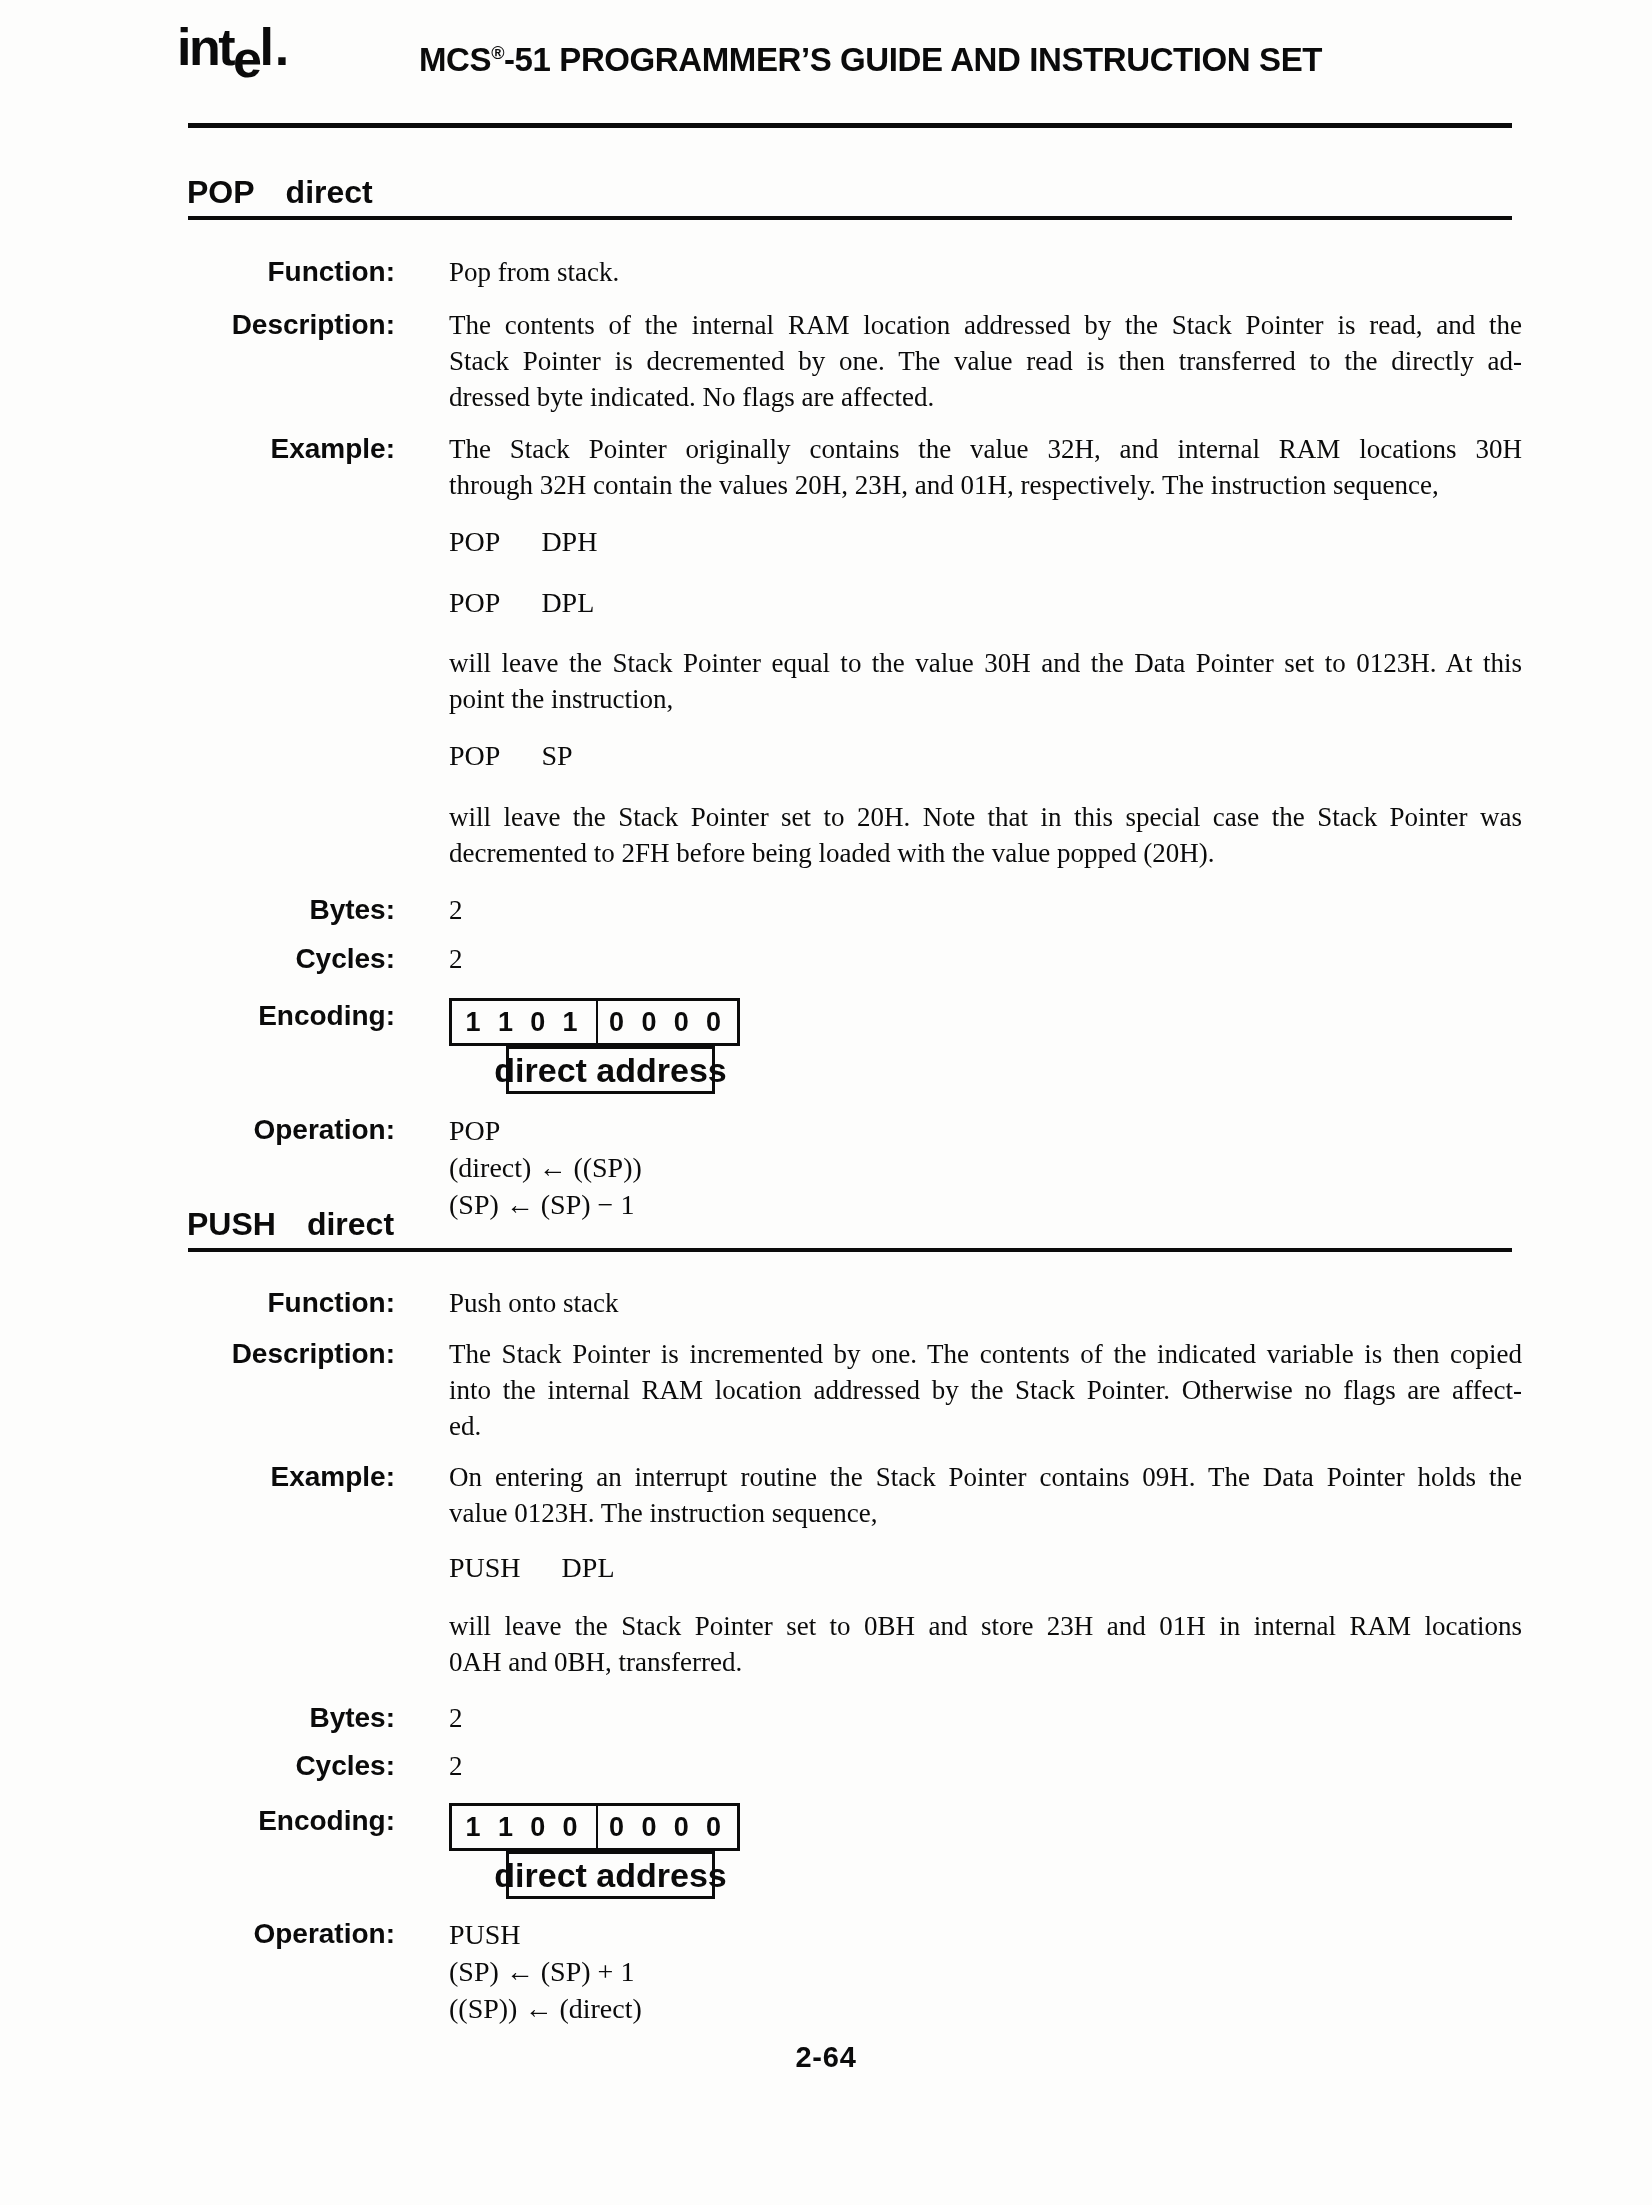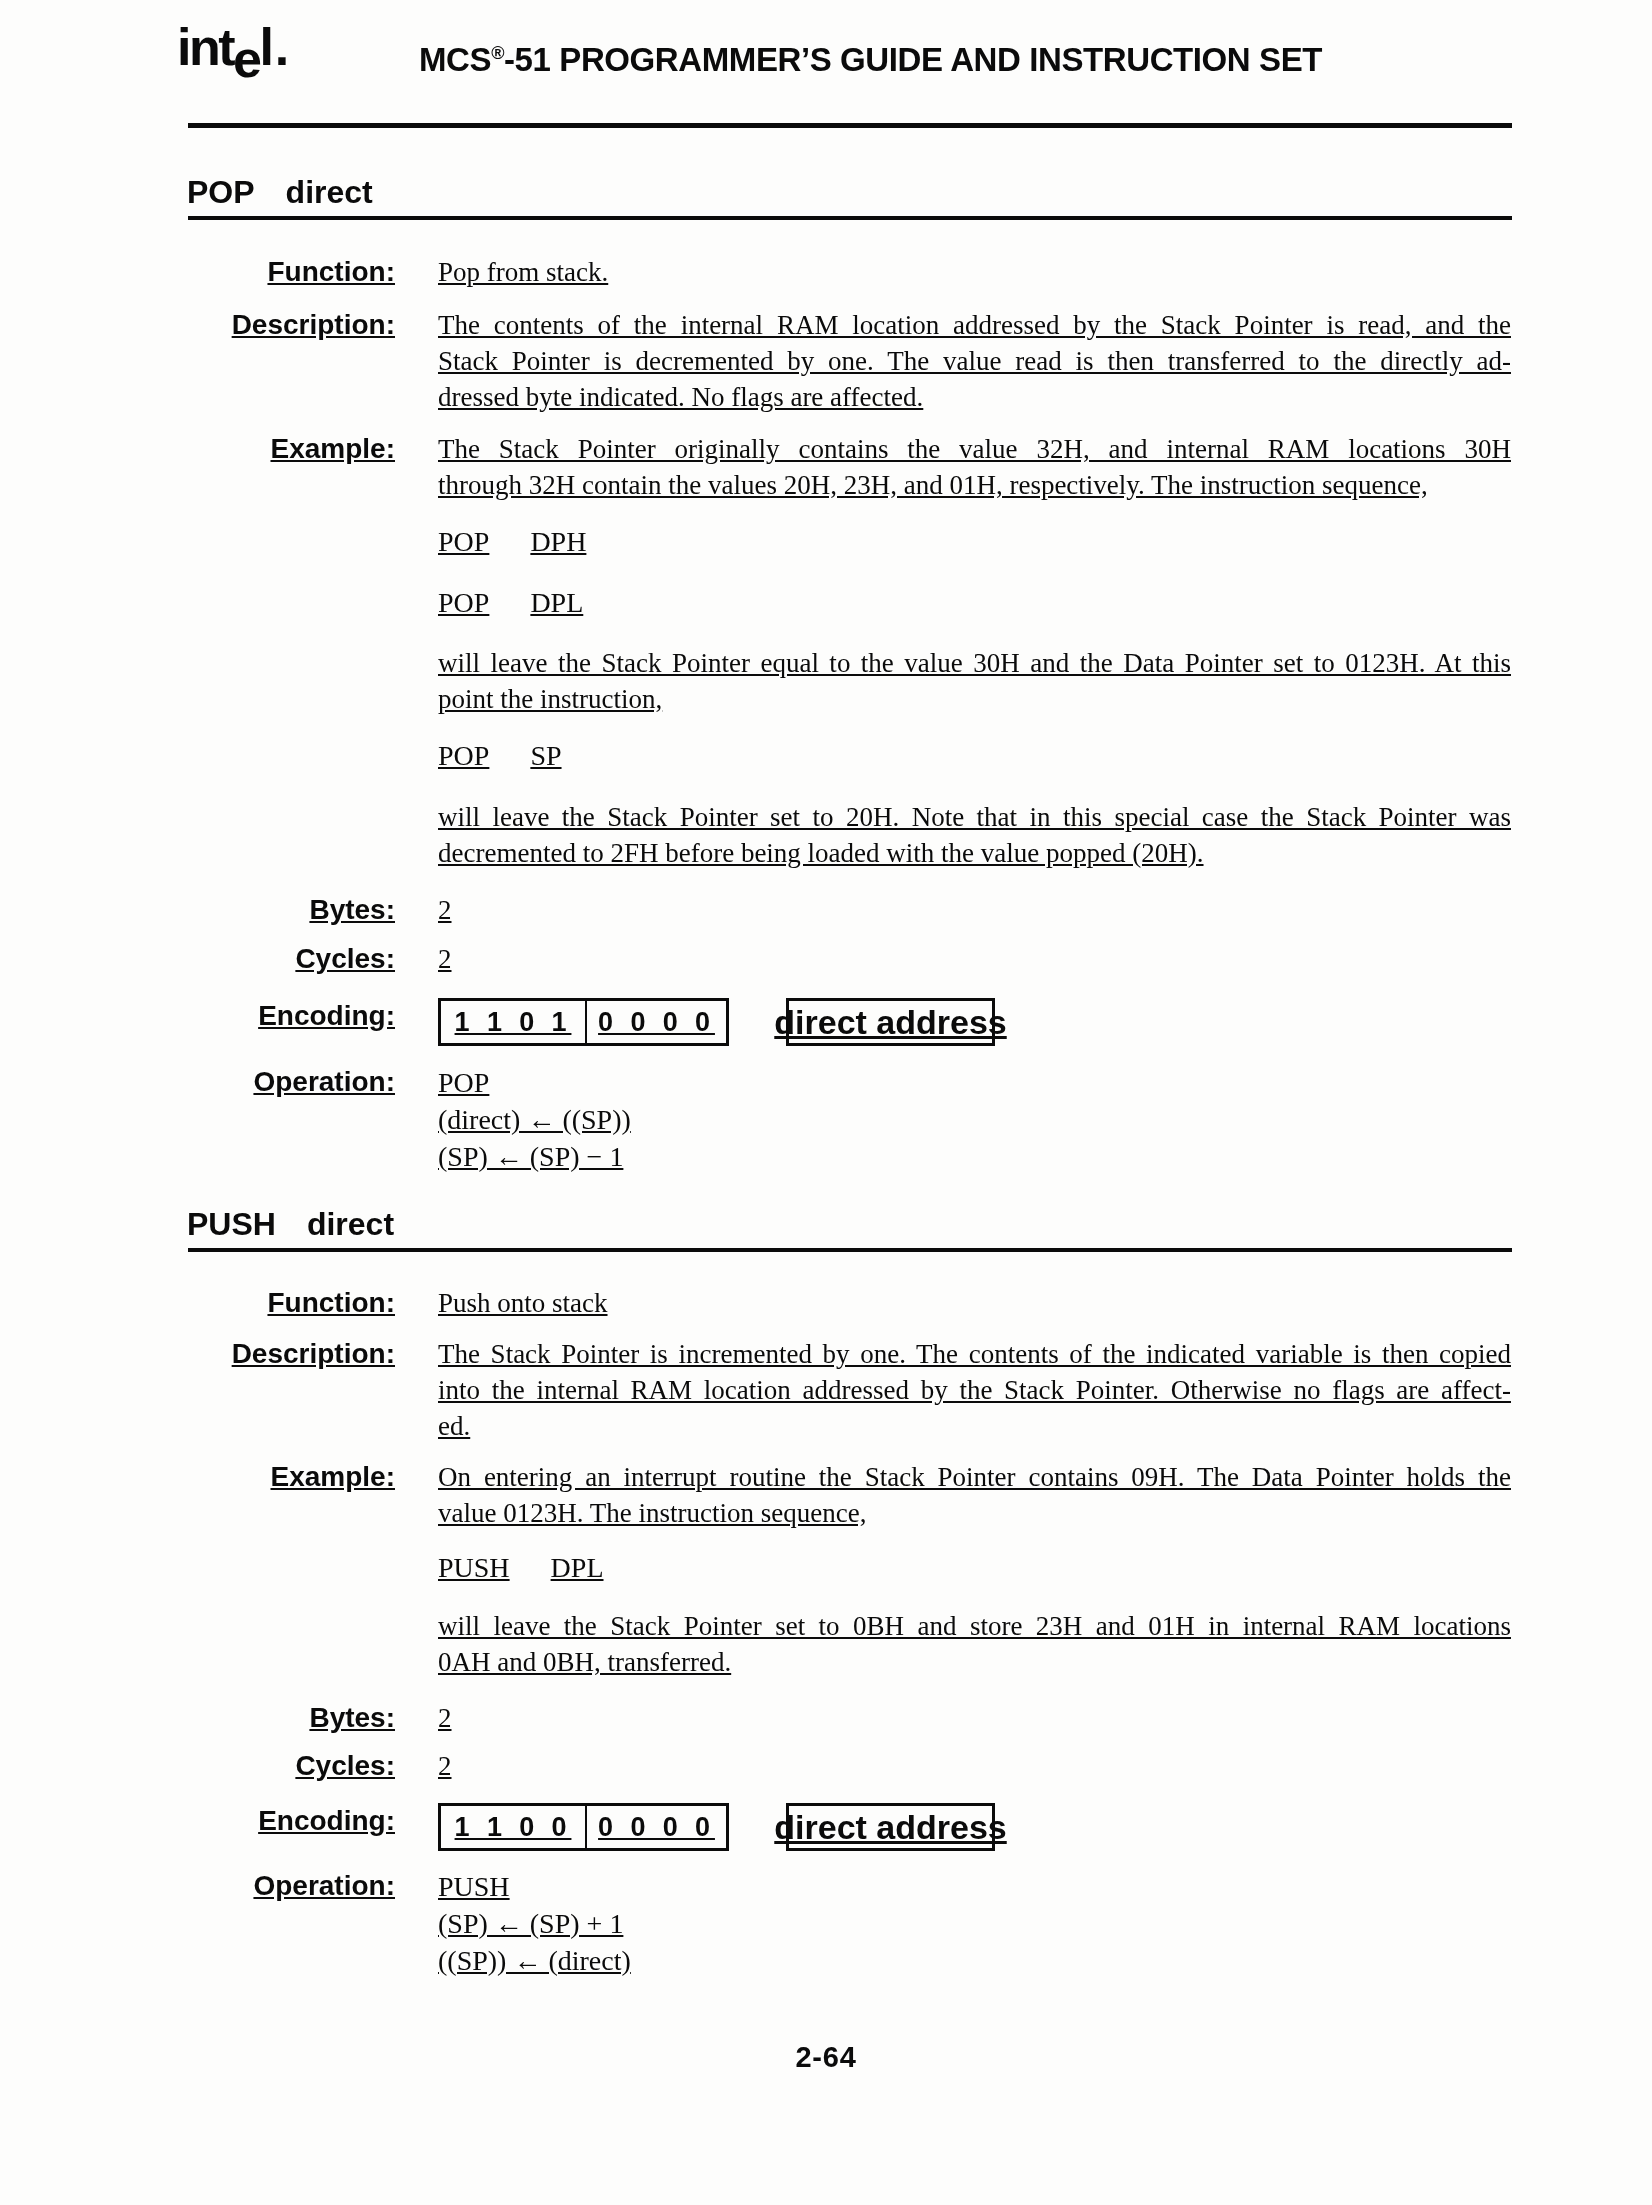--- a/index.html
+++ b/index.html
@@ -45,44 +45,43 @@
     font-family:"Liberation Sans", sans-serif;
     font-weight:bold; font-size:32px; line-height:31px;
   }
   .sec-heading .operand { margin-left:31px; }
   .sec-rule { margin:8.2px 0 0 188px; width:1324px; height:4.1px; background:#0b0b0b; }
   .sec-body { padding-top:34px; }
 
   .row {
     display:grid;
     grid-template-columns:395px 1073px;
-    column-gap:43px;
+    column-gap:54px;
     margin-bottom:16.4px;
-    text-decoration:underline;
   }
   .row .label {
     text-align:right;
     font-family:"Liberation Sans", sans-serif;
     font-weight:bold; font-size:28px; line-height:36px;
     white-space:nowrap;
   }
   .row .content { font-size:27px; line-height:36px; }
 
   .para .line { text-align:justify; text-align-last:justify; }
   .para .line:last-child { text-align:left; text-align-last:left; }
 
   .code-row { margin-bottom:24.6px; }
   .code-row .content { font-size:28px; }
   .code-operand { margin-left:41px; }
 
   .tight  { margin-bottom:13px; }
   .roomy  { margin-bottom:21px; }
   .encoding-row { margin-bottom:18px; }
 
-  .encoding-content { display:flex; align-items:flex-end; }
+  .encoding-content { display:flex; align-items:flex-start;flex-direction:column; }
   .enc-box {
     display:flex; height:48px;
     border:3.3px solid #0b0b0b;
     font-family:"Liberation Sans", sans-serif;
     font-weight:bold; font-size:27px;
   }
   .enc-cell {
     width:144px; display:flex; align-items:center; justify-content:center;
     letter-spacing:4.9px; white-space:nowrap;
   }

